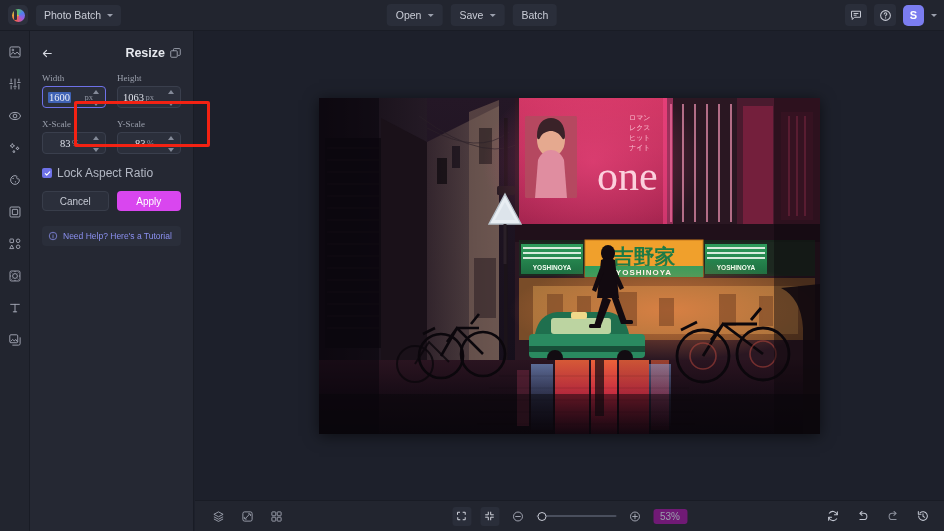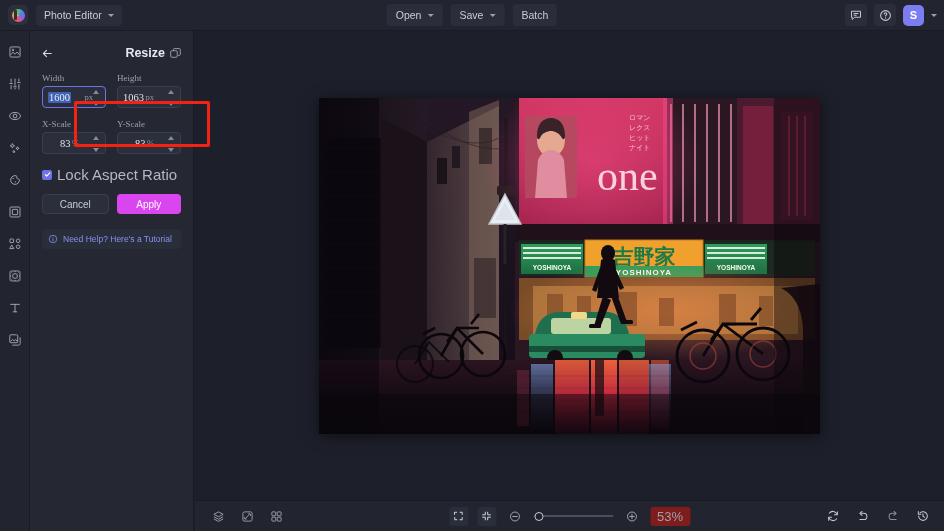--- a/index.html
+++ b/index.html
@@ -101,21 +101,21 @@
     display: flex; flex-direction: column; justify-content: space-between; cursor: pointer;
   }
   .spin span { display: block; width: 0; height: 0; border-left: 3.2px solid transparent; border-right: 3.2px solid transparent; }
   .spin .up { border-bottom: 4px solid #848a98; }
   .spin .dn { border-top: 4px solid #848a98; }
 
   .scale-row { margin-top: 11px; }
 
   .checkrow { display: flex; align-items: center; gap: 5px; margin-top: 12px; cursor: pointer; }
   .cbox { width: 10px; height: 10px; border-radius: 2px; background: #6e71e8; display: flex; align-items: center; justify-content: center; }
-  .checkrow span.lbl { color: #b3b8c4; font-size: 15px; text-align: center; }
+  .checkrow span.lbl { color: #b3b8c4; font-size: 12px; text-align: center; }
 
   .btnrow { display: flex; gap: 8px; margin-top: 11px; }
   .btn { flex: 1; height: 20px; border-radius: 4px; display: flex; align-items: center; justify-content: center; font-size: 10px; cursor: pointer; }
   .btn.cancel { background: #2b2f3b; color: #c6cad4; border: 1px solid #383d4a; }
   .btn.apply { background: #d946ef; color: #fff; }
 
   .help {
     margin: 15px 12px 0 12px; height: 20px; background: #2a2e3a; border-radius: 4px;
     display: flex; align-items: center; gap: 5px; padding: 0 6px; cursor: pointer;
   }
@@ -139,34 +139,34 @@
     display: flex; align-items: center;
   }
   .bb-left { display: flex; gap: 10px; margin-left: 14px; }
   .bb-center { position: absolute; left: 50%; transform: translateX(-50%); display: flex; align-items: center; gap: 9px; }
   .bb-right { position: absolute; right: 12px; display: flex; gap: 11px; }
   .bb-ico { width: 19px; height: 19px; display: flex; align-items: center; justify-content: center; cursor: pointer; border-radius: 3px; }
   .bb-ico.boxed { background: #2a2e3a; }
   .slider { position: relative; width: 80px; height: 14px; display: flex; align-items: center; cursor: pointer; }
   .slider .track { width: 100%; height: 1.5px; background: #4a4f5d; border-radius: 1px; }
   .slider .knob { position: absolute; left: 1px; width: 9px; height: 9px; border-radius: 50%; background: #20232d; border: 1.7px solid #c9ccd6; }
-  .zoomval { background: #7f1d1d; border-radius: 3px; padding: 2px 7px; color: #9ba0ad; font-size: 13px; }
+  .zoomval { background: #701a75; border-radius: 3px; padding: 2px 7px; color: #9ba0ad; font-size: 10px; }
   svg { display: block; }
 </style>
 </head>
 <body>
 
 <div class="app">
 
   <div class="topbar">
     <div class="logo">
       <div class="logo-glyph"></div>
     </div>
     <div class="menu-btn">
-      <span>Photo Editor</span>
+      <span>Photo Batch</span>
       <i class="caret"></i>
     </div>
 
     <div class="top-center">
       <div class="tb-btn">
         <span>Open</span>
         <i class="caret"></i>
       </div>
       <div class="tb-btn">
         <span>Save</span>

